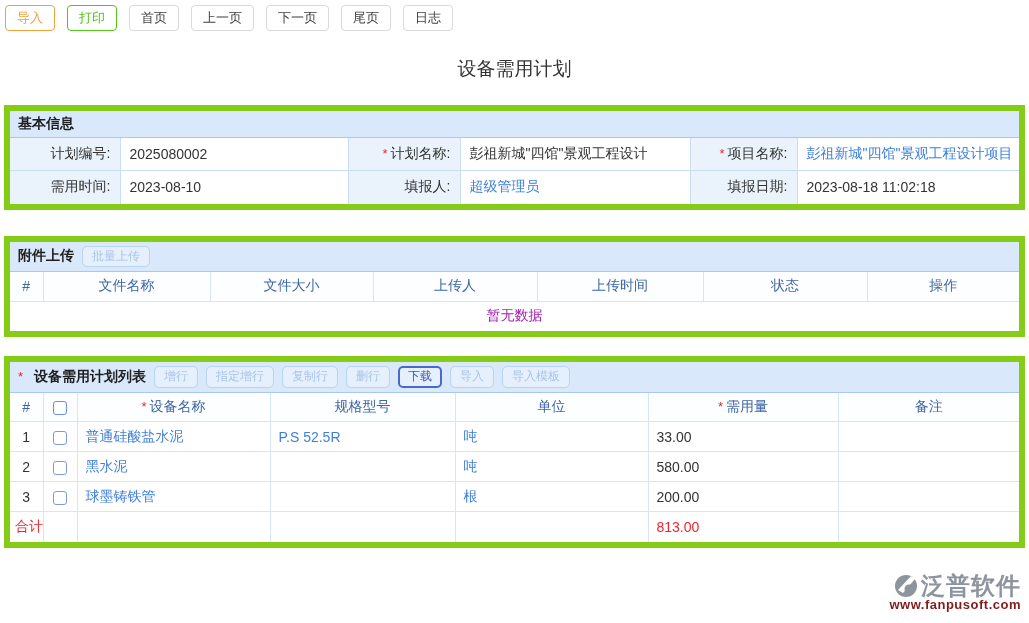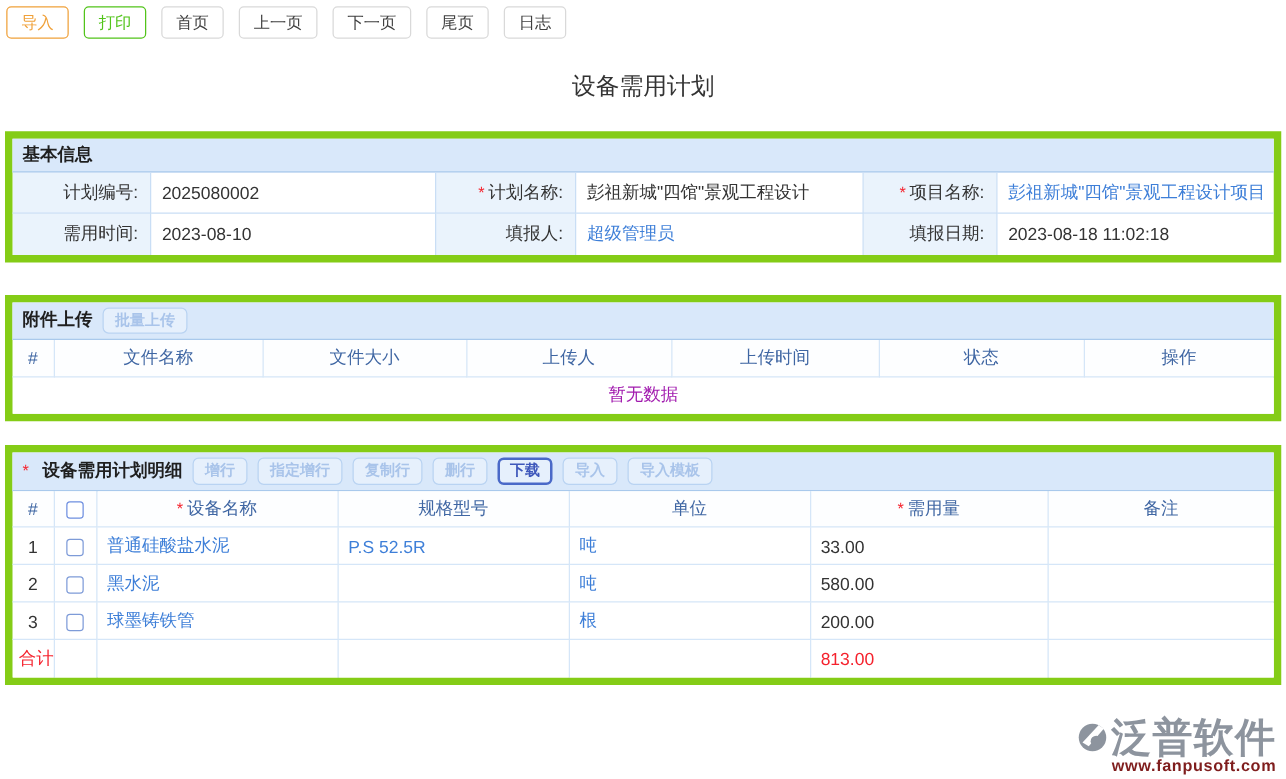--- a/index.html
+++ b/index.html
@@ -41,21 +41,21 @@
   .info-table td.lbl { background:#eaf3fc; text-align:right; color:#333; }
   .info-table tr:first-child td { border-top:none; }
   .info-table tr:last-child td { border-bottom:none; }
   .info-table td:first-child { border-left:none; }
   .info-table td:last-child { border-right:none; }
   .link { color:#3e7fd8; cursor:pointer; text-decoration:none; }
 
   
   .pill {
     font-size:12px; color:#a9c4ea; border:1px solid #b9d3f2; background:rgba(255,255,255,0.35);
-    border-radius:5px; padding:2px 9px; cursor:default; line-height:1.3;font-weight:bold;
+    border-radius:5px; padding:2px 9px; cursor:default; line-height:1.3;
   }
   .pill.active { color:#3f58bb; border:2px solid #4a69c8; padding:1px 8px; cursor:pointer; }
 
   
   .grid { width:100%; border-collapse:collapse; table-layout:fixed; }
   .grid th {
     font-weight:400; color:#3f66a3; font-size:14px; height:29px;
     border-right:1px solid #d5e6f8; border-bottom:1px solid #d5e6f8; background:#fdfeff;
     text-align:center; overflow:hidden; white-space:nowrap;
   }
@@ -71,21 +71,21 @@
 
   
   .cb {
     display:inline-block; width:14px; height:14px; border:1px solid #7e9bd8;
     border-radius:3px; background:#fff; vertical-align:middle; cursor:pointer;
   }
 
   
   .watermark { position:absolute; top:574px; right:8px; text-align:right; pointer-events:none; z-index:5; }
   .wm-row { display:flex; align-items:center; justify-content:flex-end; gap:3px; }
-  .wm-brand { font-size:32px; color:#8d949e; font-weight:700; letter-spacing:1px; line-height:1; }
+  .wm-brand { font-size:24px; color:#8d949e; font-weight:700; letter-spacing:1px; line-height:1; }
   .wm-url { font-size:13px; color:#7f1d1d; font-weight:700; letter-spacing:0.5px; margin-top:0px; line-height:1.1; }
 </style>
 </head>
 <body>
 
 <div class="toolbar">
   <button class="tb orange">导入</button>
   <button class="tb green">打印</button>
   <button class="tb">首页</button>
   <button class="tb">上一页</button>
@@ -158,21 +158,21 @@
     <tr>
       <td colspan="7" class="empty-cell">暂无数据</td>
     </tr>
   </tbody>
     </table>
 </section>
 
 <section class="panel" style="margin-bottom:0;">
   <div class="panel-head" style="min-height:30px;">
     <span class="req">*</span>
-    <span class="panel-title">设备需用计划明细</span>
+    <span class="panel-title">设备需用计划列表</span>
     <button class="pill">增行</button>
     <button class="pill">指定增行</button>
     <button class="pill">复制行</button>
     <button class="pill">删行</button>
     <button class="pill active">下载</button>
     <button class="pill">导入</button>
     <button class="pill">导入模板</button>
   </div>
   <table class="grid">
     <colgroup>

